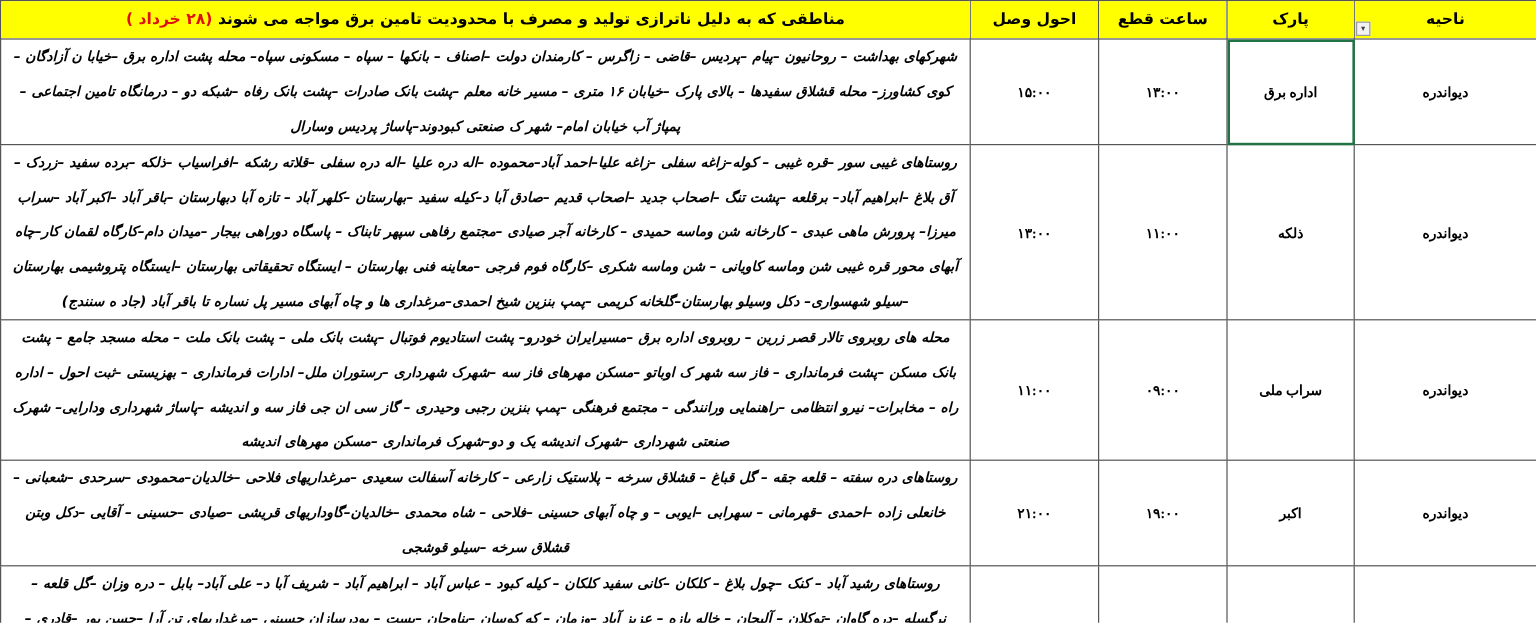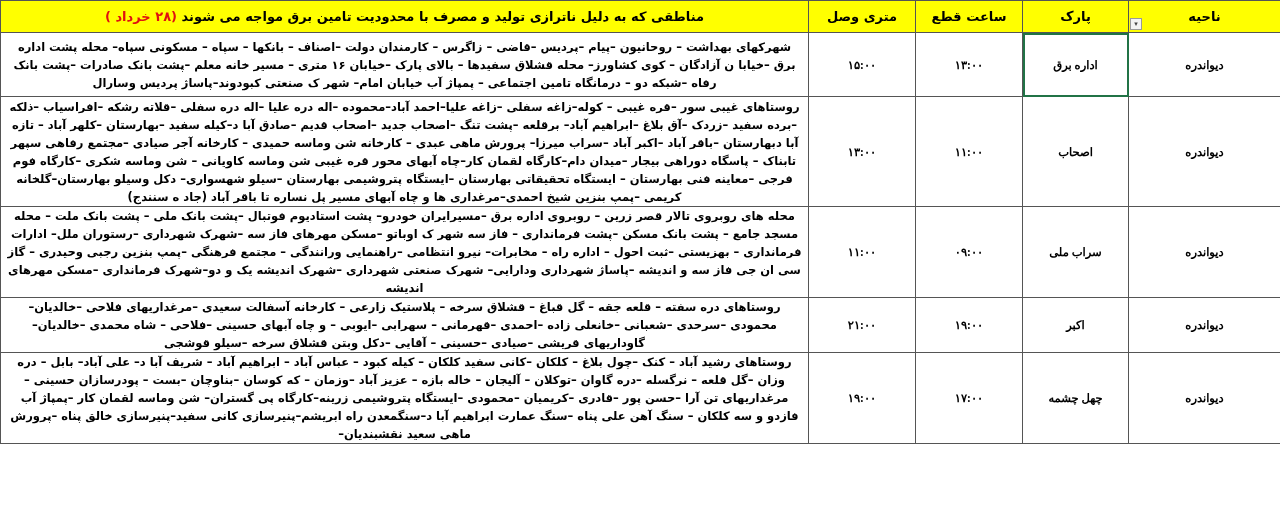--- a/index.html
+++ b/index.html
@@ -30,24 +30,25 @@
   .filter-btn {
     position: absolute; left: 1px; bottom: 2px;
     width: 10px; height: 10px; border: 1px solid #999; background: #f2f2f2;
     font-size: 7px; line-height: 10px; text-align: center; color: #444; font-weight: normal;
   }
   table.sheet tbody td { font-size: 11.5px; }
   td.cell-region, td.cell-feeder, td.cell-time { font-size: 12.5px; font-family: Liberation Serif, serif; }
   td.cell-feeder.selected { outline: 2px solid #217346; outline-offset: -2px; }
   td.cell-areas {
     text-align: right;
-    line-height: 18px;
+    line-height: 29px;
     font-size: 11px;
     padding: 4px 8px;
     white-space: normal;
+    font-style: italic;
   }
   tr.r1 { height: 64px; }
   tr.r2 { height: 110px; }
   tr.r3 { height: 78px; }
   tr.r4 { height: 53px; }
   tr.r5 { height: 74px; }
 </style>
 </head>
 <body>
 
@@ -60,38 +61,38 @@
     <col style="width:808px">
   </colgroup>
   <thead>
     <tr>
       <th>
         <span>ناحیه</span>
         <span class="filter-btn">▾</span>
       </th>
       <th>پارک</th>
       <th>ساعت قطع</th>
-      <th>متری وصل</th>
+      <th>احول وصل</th>
       <th class="areas-head">
         <span>مناطقی که به دلیل ناترازی تولید و مصرف با محدودیت تامین برق مواجه می شوند</span>
         <span class="date-red">(۲۸ خرداد )</span>
       </th>
     </tr>
   </thead>
   <tbody>
     <tr class="r1">
       <td class="cell-region">دیواندره</td>
       <td class="cell-feeder selected">اداره برق</td>
       <td class="cell-time">۱۳:۰۰</td>
       <td class="cell-time">۱۵:۰۰</td>
       <td class="cell-areas">شهرکهای بهداشت – روحانیون –پیام –پردیس –قاضی – زاگرس – کارمندان دولت –اصناف – بانکها – سپاه – مسکونی سپاه– محله پشت اداره برق –خیابا ن آزادگان – کوی کشاورز– محله قشلاق سفیدها – بالای پارک –خیابان ۱۶ متری – مسیر خانه معلم –پشت بانک صادرات –پشت بانک رفاه –شبکه دو – درمانگاه تامین اجتماعی – پمپاژ آب خیابان امام– شهر ک صنعتی کبودوند–پاساژ پردیس وسارال</td>
     </tr>
     <tr class="r2">
       <td class="cell-region">دیواندره</td>
-      <td class="cell-feeder">اصحاب</td>
+      <td class="cell-feeder">ذلکه</td>
       <td class="cell-time">۱۱:۰۰</td>
       <td class="cell-time">۱۳:۰۰</td>
       <td class="cell-areas">روستاهای غیبی سور –قره غیبی – کوله–زاغه سفلی –زاغه علیا–احمد آباد–محموده –اله دره علیا –اله دره سفلی –قلاته رشکه –افراسیاب –ذلکه –برده سفید –زردک –آق بلاغ –ابراهیم آباد– برقلعه –پشت تنگ –اصحاب جدید –اصحاب قدیم –صادق آبا د–کیله سفید –بهارستان –کلهر آباد – تازه آبا دبهارستان –باقر آباد –اکبر آباد –سراب میرزا– پرورش ماهی عبدی – کارخانه شن وماسه حمیدی – کارخانه آجر صیادی –مجتمع رفاهی سپهر تابناک – پاسگاه دوراهی بیجار –میدان دام–کارگاه لقمان کار–چاه آبهای محور قره غیبی شن وماسه کاویانی – شن وماسه شکری –کارگاه فوم فرجی –معاینه فنی بهارستان – ایستگاه تحقیقاتی بهارستان –ایستگاه پتروشیمی بهارستان –سیلو شهسواری– دکل وسیلو بهارستان–گلخانه کریمی –پمپ بنزین شیخ احمدی–مرغداری ها و چاه آبهای مسیر پل نساره تا باقر آباد (جاد ه سنندج)</td>
     </tr>
     <tr class="r3">
       <td class="cell-region">دیواندره</td>
       <td class="cell-feeder">سراب ملی</td>
       <td class="cell-time">۰۹:۰۰</td>
       <td class="cell-time">۱۱:۰۰</td>
       <td class="cell-areas">محله های روبروی تالار قصر زرین – روبروی اداره برق –مسیرایران خودرو– پشت استادیوم فوتبال –پشت بانک ملی – پشت بانک ملت – محله مسجد جامع – پشت بانک مسکن –پشت فرمانداری – فاز سه شهر ک اوباتو –مسکن مهرهای فاز سه –شهرک شهرداری –رستوران ملل– ادارات فرمانداری – بهزیستی –ثبت احول – اداره راه – مخابرات– نیرو انتظامی –راهنمایی ورانندگی – مجتمع فرهنگی –پمپ بنزین رجبی وحیدری – گاز سی ان جی فاز سه و اندیشه –پاساژ شهرداری ودارایی– شهرک صنعتی شهرداری –شهرک اندیشه یک و دو–شهرک فرمانداری –مسکن مهرهای اندیشه</td>

